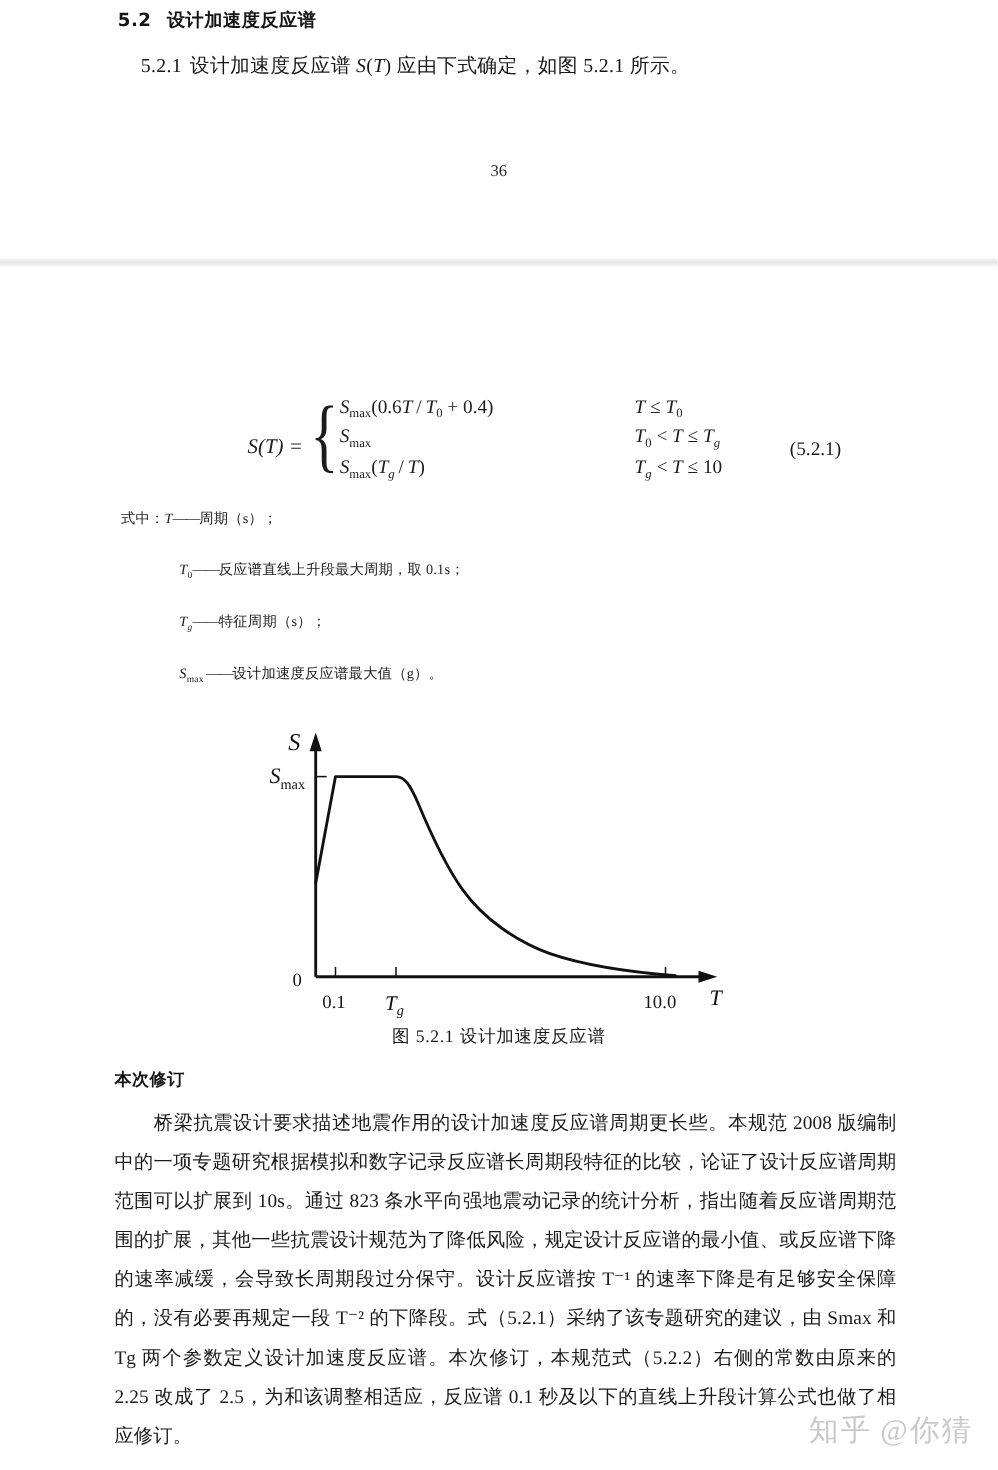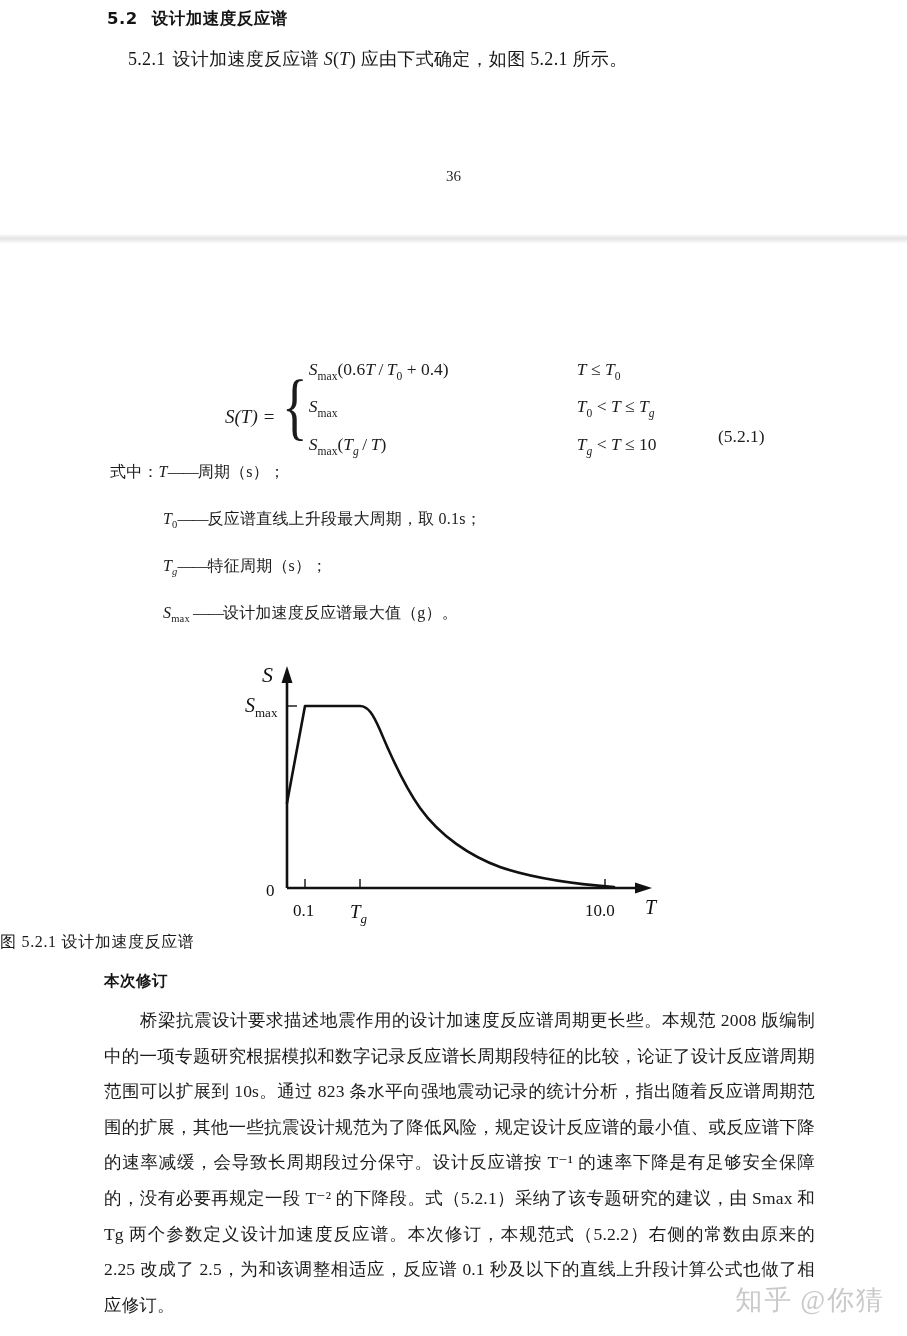--- a/index.html
+++ b/index.html
@@ -57,21 +57,20 @@
   .clause-line .lead { margin-right: 7px; }
 
   .page-number {
     position: absolute;
     top: 148px;
     left: 0;
     right: 0;
     text-align: center;
     font-size: 15px;
     color: #2a2a2a;
-    margin-top: 20px;
   }
 
   .divider {
     position: absolute;
     left: 0;
     right: 0;
     top: 234px;
     height: 10px;
     background: linear-gradient(to bottom,
         #ffffff 0%, #f2f2f2 18%, #e6e6e6 45%,
@@ -106,59 +105,58 @@
     line-height: 0.96;
     font-weight: 300;
     transform: scaleX(0.72);
     margin: 0 -4px 0 -2px;
     color: #1c1c1c;
   }
   .cases {
     display: flex;
     flex-direction: column;
     justify-content: center;
-    gap: 19px;
+    gap: 9px;
   }
   .case-row {
     display: flex;
     align-items: baseline;
     white-space: nowrap;
     line-height: 1.05;
   }
   .case-expr {
     width: 268px;
     font-size: 17.5px;
   }
   .case-cond {
     font-size: 17.5px;
   }
   .eq-number {
     position: absolute;
     left: 718px;
     top: 38px;
     font-size: 17.5px;
     white-space: nowrap;
-    margin-top: 28px;
   }
 
   
   i.v { font-style: italic; font-family: "Liberation Serif", serif; }
   sub.sb { font-size: 0.66em; font-style: normal; line-height: 0; }
   sub.sbi { font-size: 0.66em; font-style: italic; line-height: 0; }
 
   
   .defs {
     position: absolute;
     left: 0;
     top: 462px;
     width: 907px;
   }
   .def-line {
     position: absolute;
-    font-size: 16px;
+    font-size: 13px;
     white-space: nowrap;
     letter-spacing: 0.2px;
   }
   .def-0 { left: 110px; top: 0px; }
   .def-1 { left: 163px; top: 47px; }
   .def-2 { left: 163px; top: 94px; }
   .def-3 { left: 163px; top: 141px; }
   .dash { letter-spacing: -1px; }
 
   
@@ -168,20 +166,21 @@
     top: 650px;
     width: 430px;
     height: 280px;
   }
   .chart-area svg { display: block; }
   .fig-caption {
     position: absolute;
     left: 0;
     right: 0;
     top: 932px;
+    text-align: center;
     font-size: 16px;
     letter-spacing: 0.6px;
     color: #1a1a1a;
   }
   .fig-caption .sp1 { margin: 0 5px; }
 
   
   .explain-heading {
     position: absolute;
     left: 104px;

